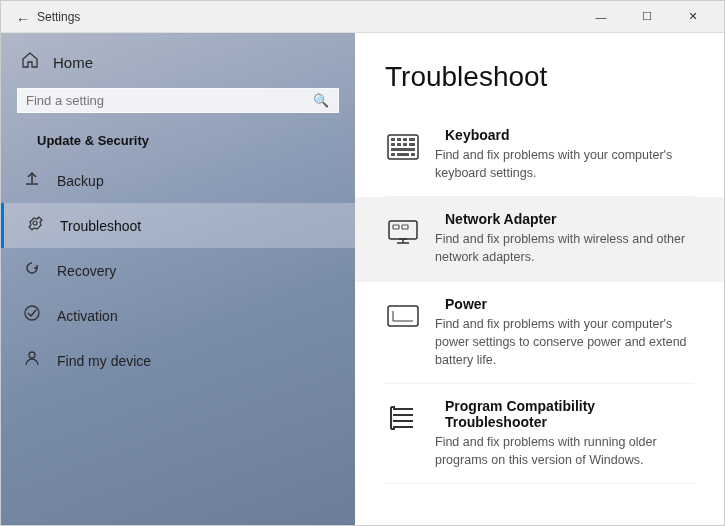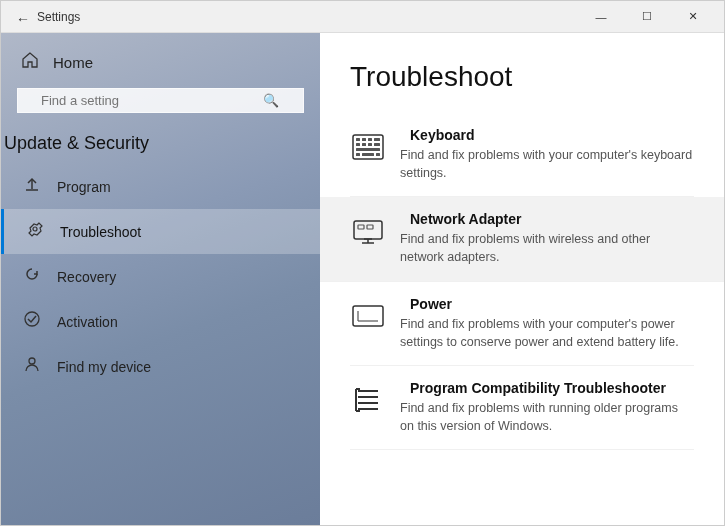--- a/index.html
+++ b/index.html
@@ -64,21 +64,21 @@
 
     
     .main-content {
       display: flex;
       flex: 1;
       overflow: hidden;
     }
 
     
     .sidebar {
-      width: 319px;
+      width: 354px;
       background: linear-gradient(160deg, #b0b8c8 0%, #8a9ab5 40%, #7a8da8 60%, #6b7d9a 100%);
       display: flex;
       flex-direction: column;
       flex-shrink: 0;
       overflow: hidden;
     }
 
     .sidebar-home {
       display: flex;
       align-items: center;
@@ -94,40 +94,40 @@
       font-size: 15px;
       color: #222;
     }
 
     .search-box {
       margin: 0 16px 14px 16px;
       background: rgba(255,255,255,0.85);
       border: 1px solid rgba(255,255,255,0.6);
       display: flex;
       align-items: center;
-      padding: 4px 23px;
+      padding: 4px 8px;
     }
     .search-input {
       border: none;
       background: transparent;
       outline: none;
       font-size: 13px;
       color: #555;
       flex: 1;
     }
     .search-icon {
       font-size: 13px;
       color: #555;
     }
 
     .sidebar-section-title {
-      font-size: 18px;
-      font-weight: 400;
-      color: #111;
-      padding: 6px 20px 10px 3px;
+      font-size: 13px;
+      font-weight: 700;
+      color: #111;
+      padding: 6px 20px 10px 36px;
     }
 
     .sidebar-item {
       display: flex;
       align-items: center;
       padding: 11px 16px 11px 20px;
       gap: 14px;
       cursor: pointer;
       position: relative;
     }
@@ -256,21 +256,21 @@
       <div class="sidebar-section-title">Update &amp; Security</div>
 
       <div class="sidebar-item">
         <span class="item-icon">
           <svg width="18" height="18" viewBox="0 0 18 18" fill="none">
             <polyline points="9,14 9,4" stroke="#333" stroke-width="1.5"></polyline>
             <polyline points="5,8 9,4 13,8" stroke="#333" stroke-width="1.5" fill="none"></polyline>
             <line x1="3" y1="15" x2="15" y2="15" stroke="#333" stroke-width="1.5"></line>
           </svg>
         </span>
-        <span class="item-label">Program</span>
+        <span class="item-label">Backup</span>
       </div>
 
       <div class="sidebar-item active">
         <span class="item-icon">
           <svg width="18" height="18" viewBox="0 0 18 18" fill="none">
             <path d="M13 3l-2 2-3-1-4 4 1 3-2 2 3 3 2-2 3 1 4-4-1-3 2-2-3-3z" stroke="#333" stroke-width="1.2" fill="none"></path>
             <circle cx="9" cy="9" r="2" stroke="#333" stroke-width="1.2"></circle>
           </svg>
         </span>
         <span class="item-label">Troubleshoot</span>

